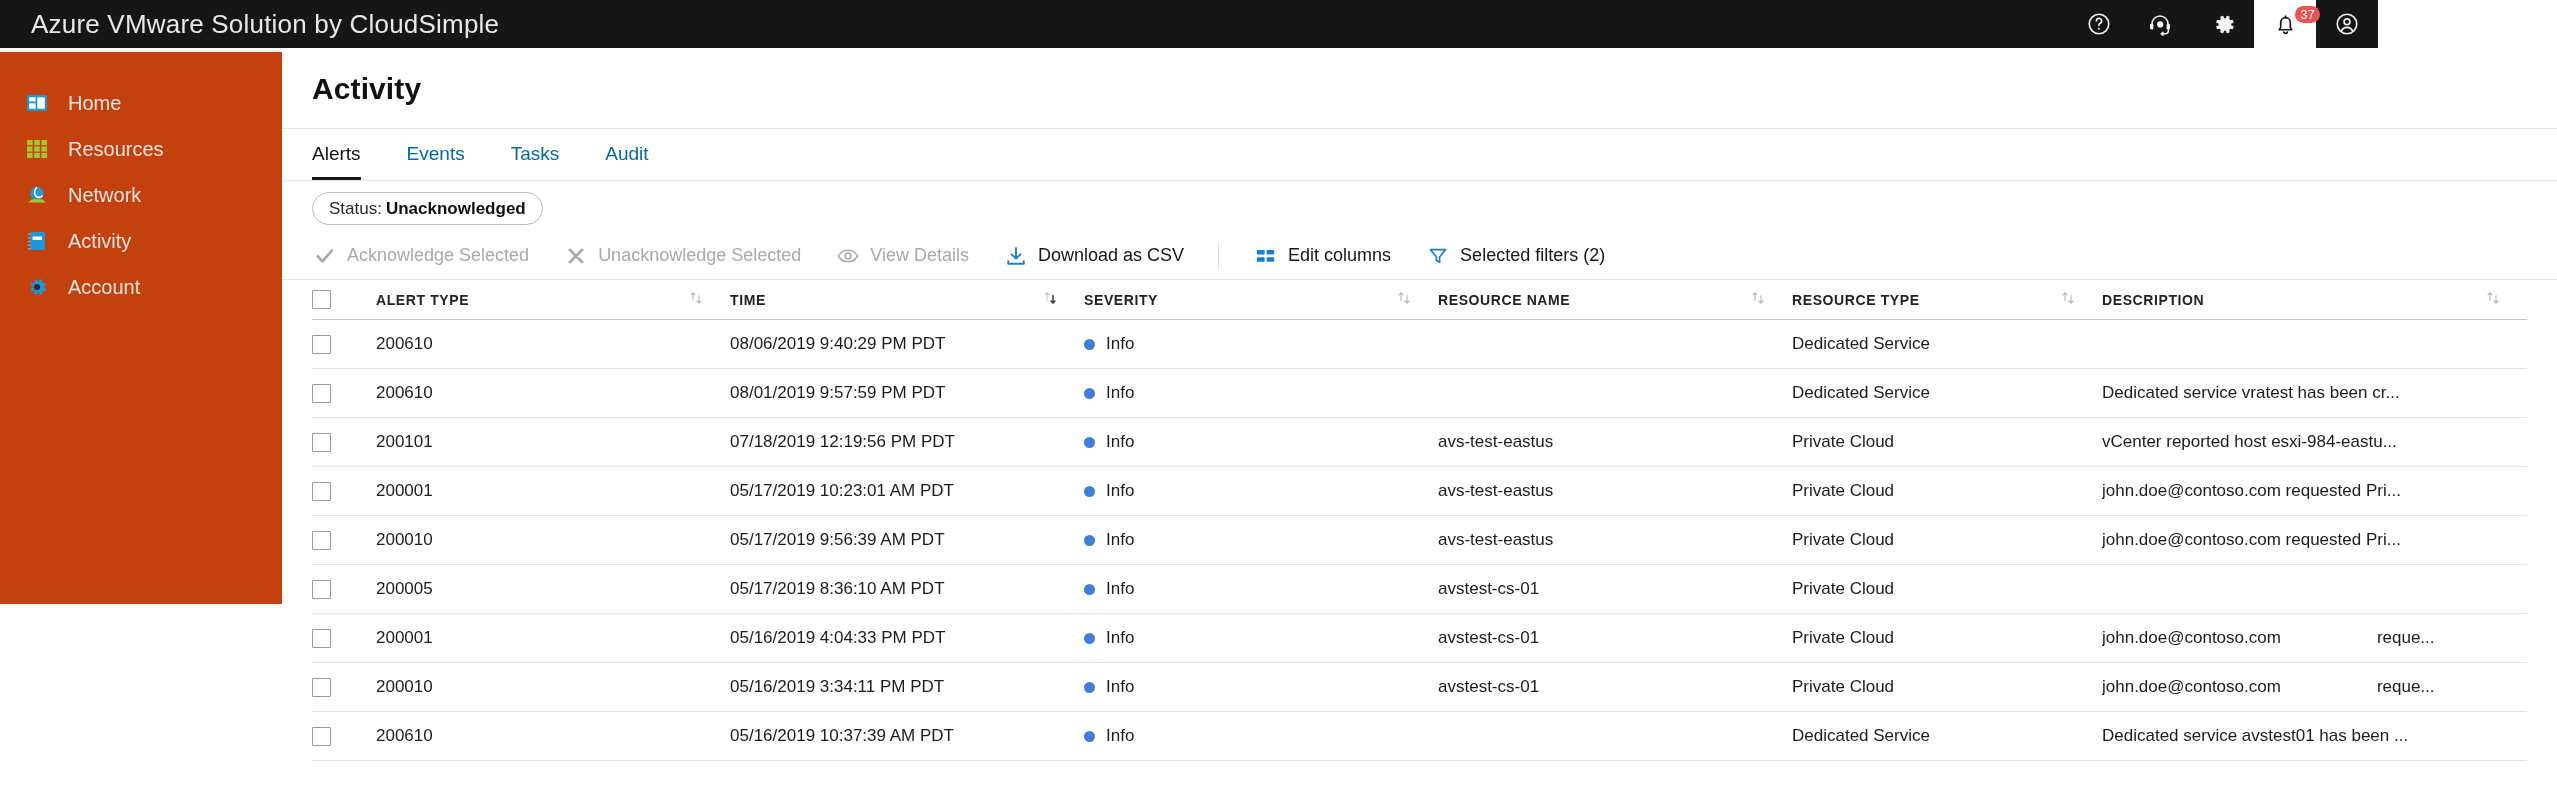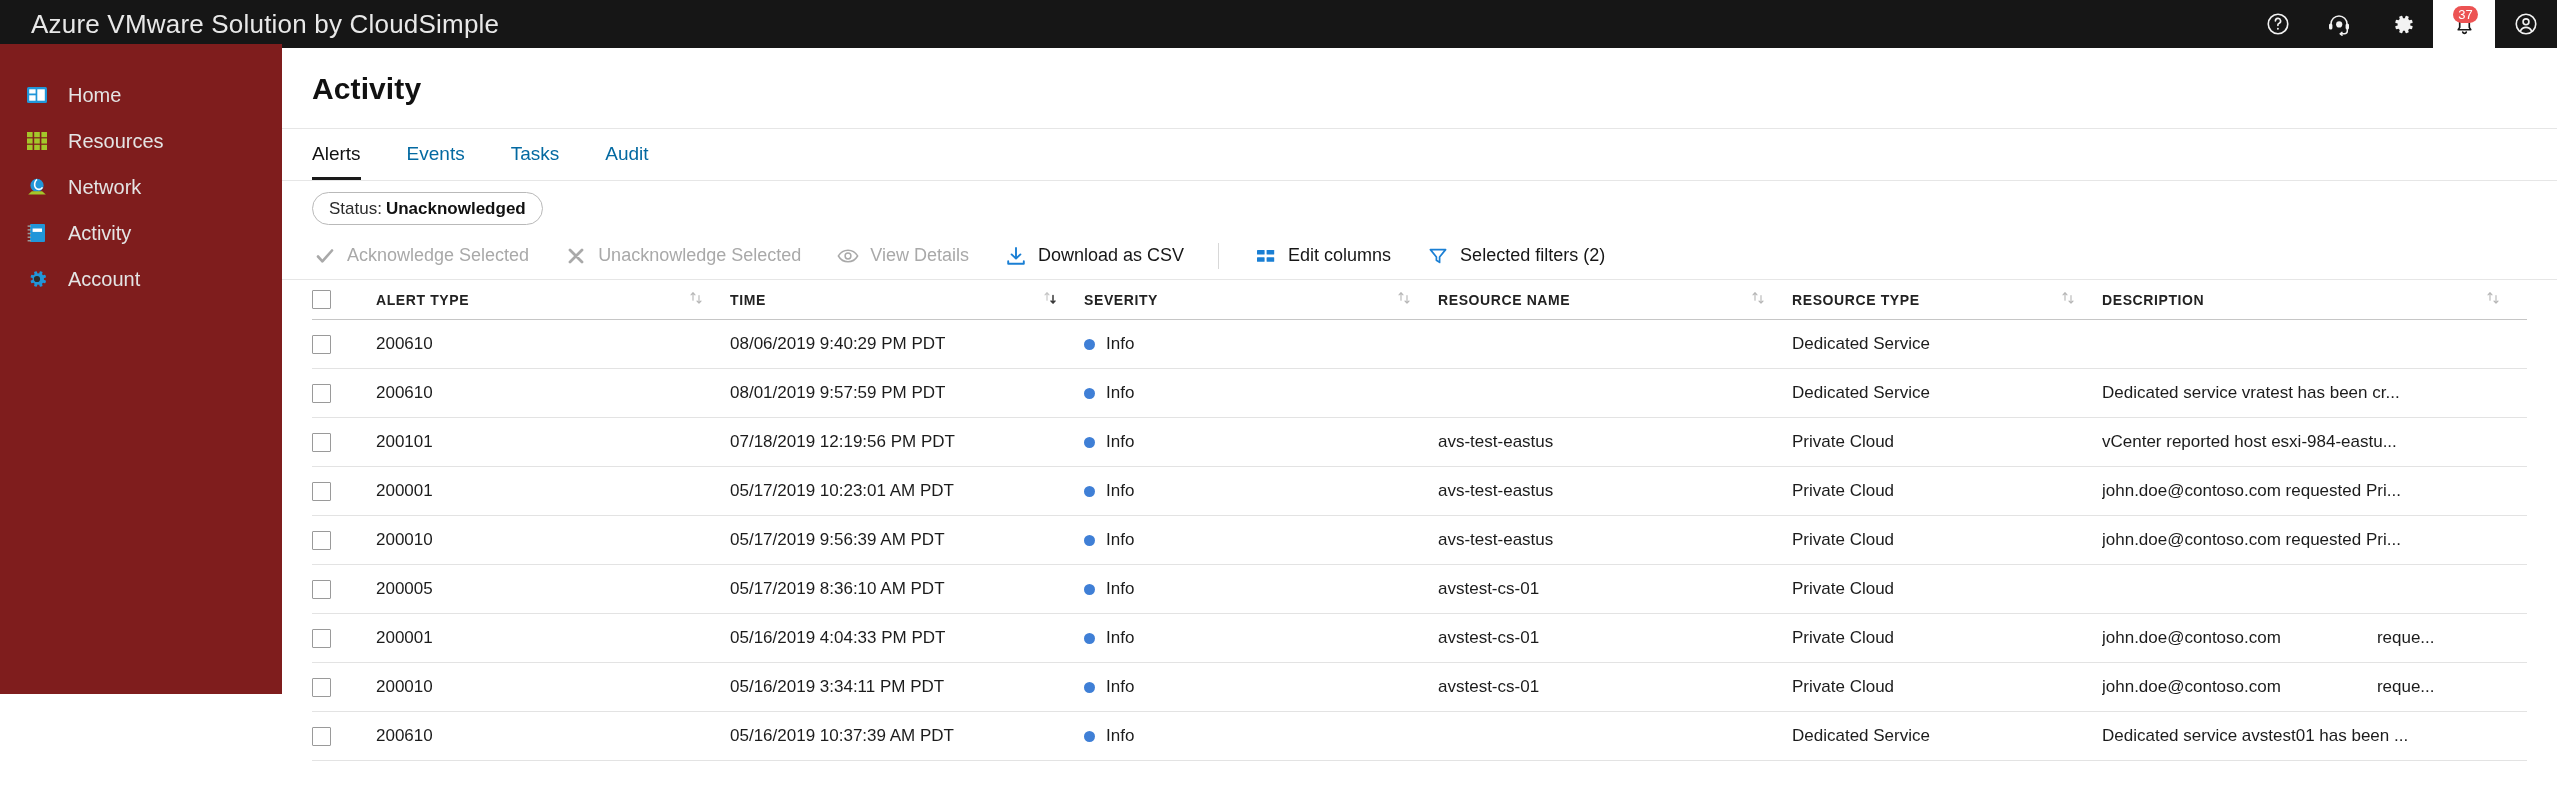--- a/index.html
+++ b/index.html
@@ -6,21 +6,21 @@
   html, body {
     width: 2557px; height: 798px;
     background: #ffffff;
     font-family: "Liberation Sans", sans-serif;
     overflow: hidden;
   }
 
   
   .topbar {
     position: absolute; top: 0; left: 0;
-    width: 2557px; height: 48px;
+    width: 2378px; height: 48px;
     background: #161616;
     display: flex; align-items: center; justify-content: space-between;
   }
   .brand {
     margin-left: 31px;
     color: #e8e8e8;
     font-size: 26px;
     font-weight: 400;
     letter-spacing: 0.2px;
     white-space: nowrap;
@@ -29,38 +29,38 @@
   .topbar-icons { display: flex; align-items: center; height: 48px; }
   .topicon {
     width: 62px; height: 48px;
     display: flex; align-items: center; justify-content: center;
     position: relative;
   }
   .topicon svg { display: block; }
   .topicon.active { background: #ffffff; }
   .badge {
     position: absolute;
-    top: 6px; left: 20px;
+    top: 6px; left: 41px;
     background: #ec5353;
     color: #ffffff;
     font-size: 13px;
     line-height: 17px;
     height: 17px;
     min-width: 25px;
     padding: 0 4px;
     border-radius: 9px;
     text-align: center;
     font-family: "Liberation Sans", sans-serif;
   }
 
   
   .sidebar {
-    position: absolute; top: 44px; left: 0;
-    width: 282px; height: 650px;
-    background: #7f1d1d;
+    position: absolute; top: 52px; left: 0;
+    width: 282px; height: 552px;
+    background: #c2410c;
     padding-top: 28px;
   }
   .nav-item {
     height: 46px;
     display: flex; align-items: center;
     padding-left: 24px;
     cursor: pointer;
   }
   .nav-ico {
     width: 26px; height: 26px;

